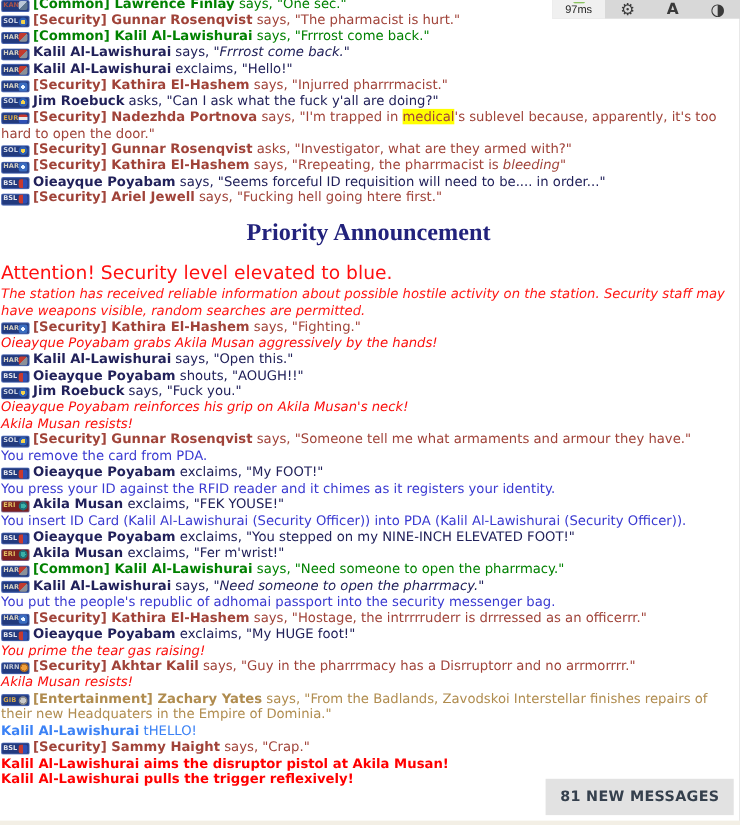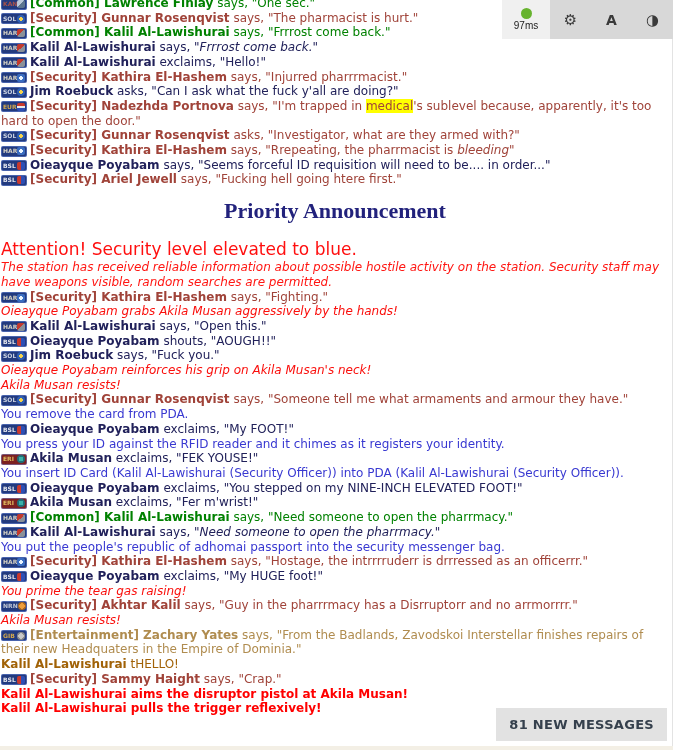--- a/index.html
+++ b/index.html
@@ -13,38 +13,38 @@
   .common{color:#008100;}
   .security{color:#a04339;}
   .local{color:#21215a;}
   .notice{color:#3939d1;}
   .emote{color:#fa0f0c;font-style:italic;}
   .warning{color:#ff0000;font-weight:bold;}
   .announce{color:#ff1612;}
   .alert-large{color:#ff0f0f;font-size:17px;line-height:21px;}
   .alert-italic{color:#ff1612;font-style:italic;}
   .entertainment{color:#b08c4f;}
-  .plain{color:#a16207;}
+  .plain{color:#3b82f6;}
   h2.priority{font-family:"Liberation Serif","DejaVu Serif",serif;font-size:22px;
       color:#22227c;margin:11px 0 15px 0;text-align:center;}
   .badge{display:inline-flex;align-items:center;justify-content:space-between;
       width:26px;height:11px;border-radius:2px;padding:0 1px;box-sizing:border-box;
       vertical-align:1px;margin-right:3px;border:1px solid rgba(120,150,230,.45);}
   .bcode{font-size:6px;font-weight:bold;line-height:1;letter-spacing:0;}
   .em{width:8px;height:8px;border-radius:2px;display:inline-block;flex:0 0 8px;}
   .em-steel{background:linear-gradient(135deg,#b9c7d8 50%,#5c7590 50%);}
   .em-sol{background:radial-gradient(circle at 50% 50%,#f5d34c 0 35%,#2e5fb5 36%);border-radius:50%;}
   .em-har{background:linear-gradient(135deg,#c23a2e 50%,#8a9099 50%);}
   .em-snow{background:radial-gradient(circle,#eaf4ff 0 30%,#3a6cc0 31%);}
   .em-eur{background:linear-gradient(#c8392e 33%,#e8e8e8 33% 66%,#2e4fb5 66%);}
   .em-bsl{background:linear-gradient(90deg,#c8392e 50%,#2e4fb5 50%);}
   .em-eri{background:radial-gradient(circle,#39b0a8 0 40%,#1e6e78 41%);border-radius:50%;}
   .em-nrn{background:radial-gradient(circle,#f0a03c 0 45%,#b06a20 46%);border-radius:50%;}
   .em-gib{background:radial-gradient(circle,#c9c9c9 0 45%,#8a8a8a 46%);border-radius:50%;}
-  .toolbar{position:absolute;top:0;right:0;height:39px;display:flex;background:#d8d8d8;z-index:5;}
+  .toolbar{position:absolute;top:0;right:0;height:17px;display:flex;background:#d8d8d8;z-index:5;}
   .ping{width:48px;background:#f0f0f0;border:none;display:flex;flex-direction:column;
       align-items:center;justify-content:center;gap:1px;cursor:pointer;padding:2px 0;}
   .dot{width:11px;height:11px;border-radius:50%;background:#67b32e;}
   .ms{font-size:10px;color:#1c1c1c;font-family:inherit;}
   .tbtn{width:41px;background:transparent;border:none;font-size:15px;color:#3a3a3a;
       display:flex;align-items:center;justify-content:center;cursor:pointer;font-family:inherit;}
   .tbtn.fontbtn{font-weight:bold;font-size:14px;}
   .new-msgs{position:absolute;right:6px;bottom:9px;background:#e2e2e2;border:none;
       color:#35404d;font-weight:bold;font-size:13px;padding:9px 13px;cursor:pointer;
       font-family:inherit;letter-spacing:.3px;z-index:6;}

